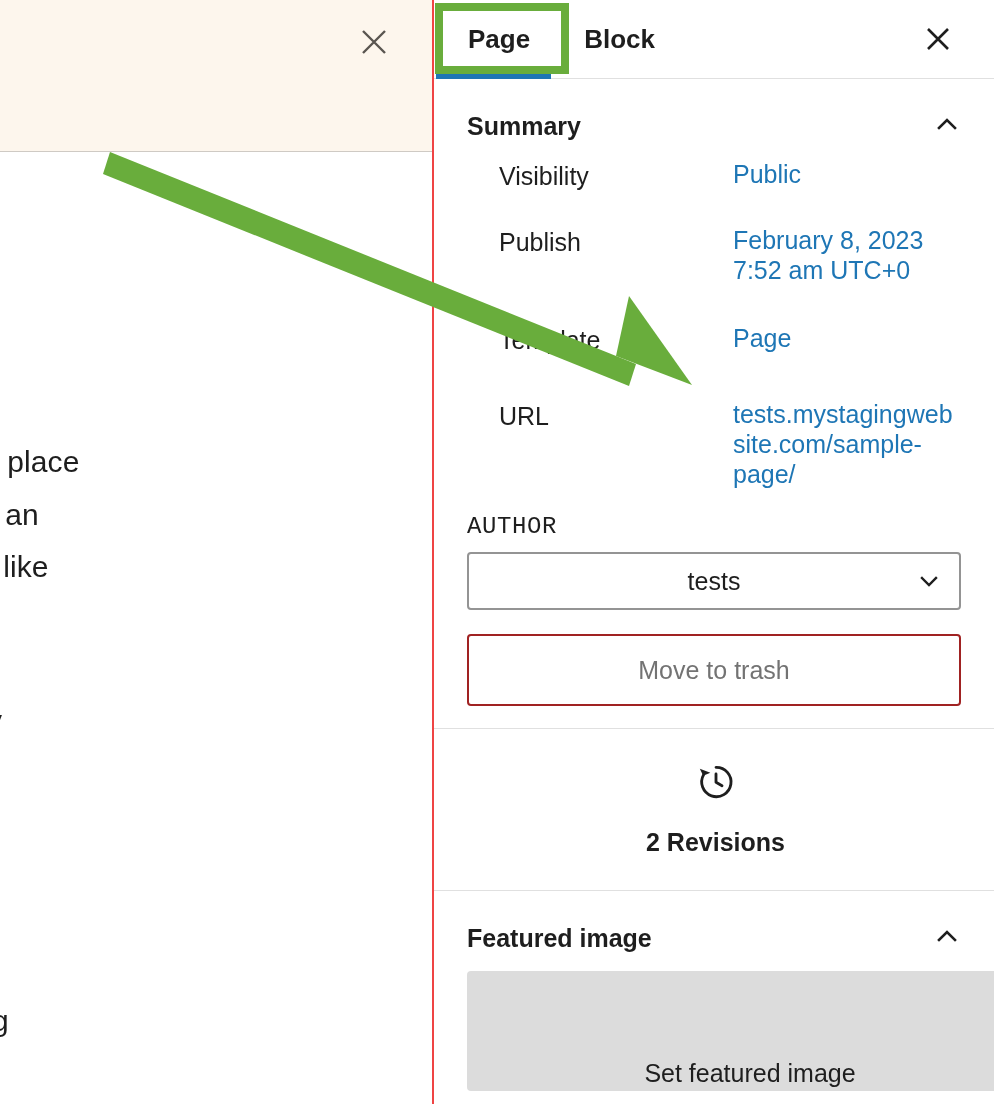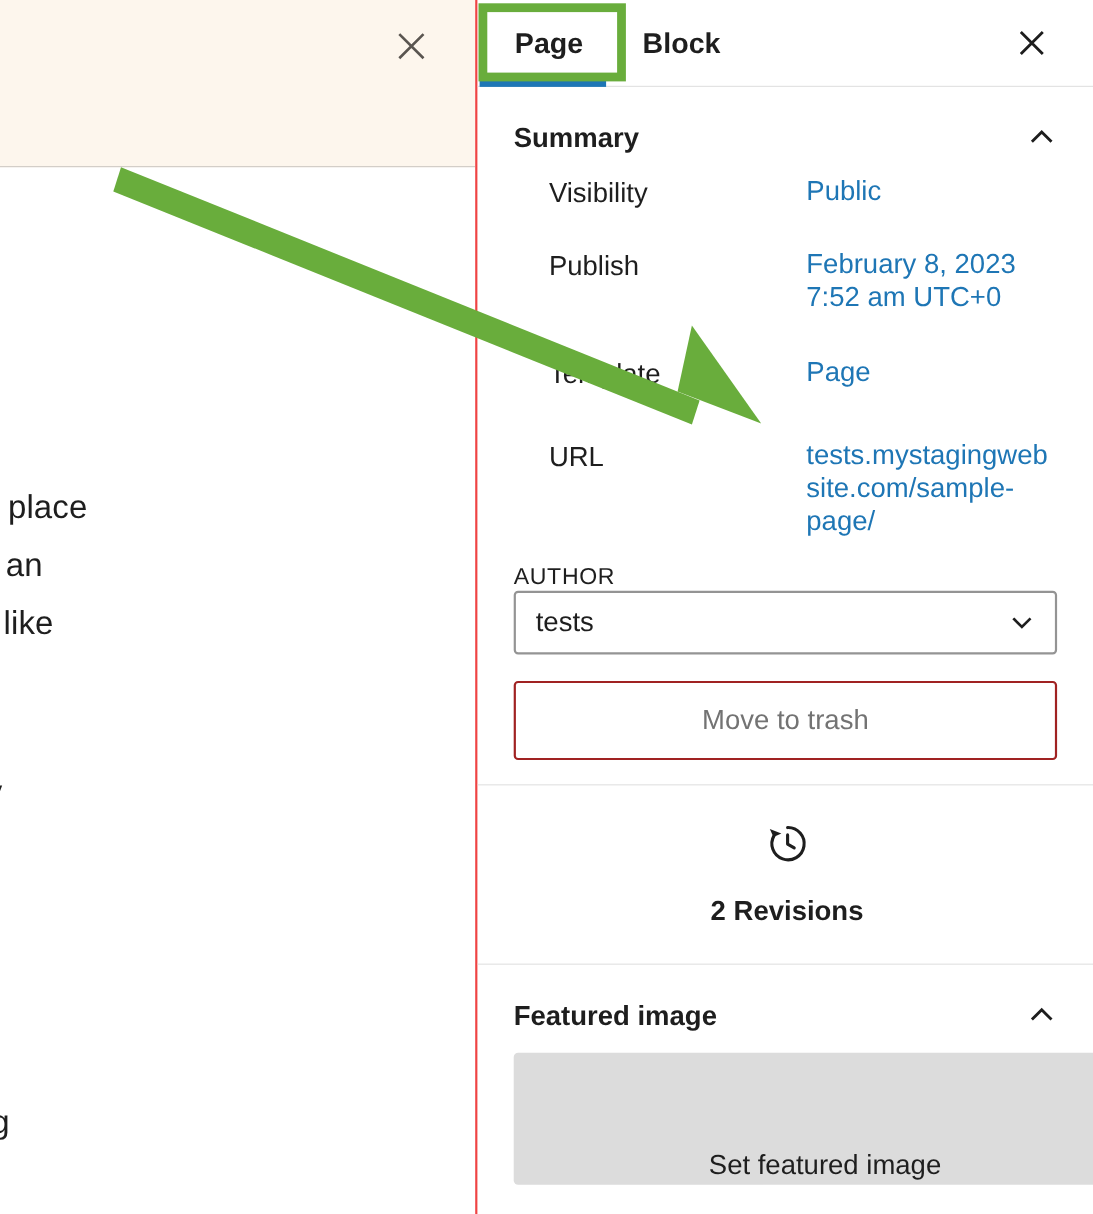--- a/index.html
+++ b/index.html
@@ -200,42 +200,44 @@
     line-height: 30px;
     cursor: pointer;
     word-break: break-word;
     max-width: 248px;
   }
   #row-publish { margin-bottom: 38px; }
   #row-template { margin-bottom: 44px; }
   #row-url { margin-bottom: 24px; }
 
   .field-label {
-    font-size: 21px;
+    font-size: 24px;
     font-weight: 400;
     color: #1e1e1e;
     letter-spacing: 0.6px;
-    margin-bottom: 0;
+    margin-bottom: 12px;
+    font-family: Liberation Mono, monospace;
   }
 
   #author-select {
     position: relative;
     width: 494px;
     height: 58px;
     border: 2px solid #949494;
     border-radius: 4px;
     box-sizing: border-box;
     display: flex;
     align-items: center;
     padding: 0 18px;
     font-size: 25px;
     color: #1e1e1e;
     background: #ffffff;
     cursor: pointer;
     margin-bottom: 24px;
+    justify-content: center;
   }
   #author-select-chevron {
     position: absolute;
     right: 16px;
     top: 50%;
     transform: translateY(-50%);
     width: 28px;
     height: 28px;
     display: flex;
     align-items: center;

